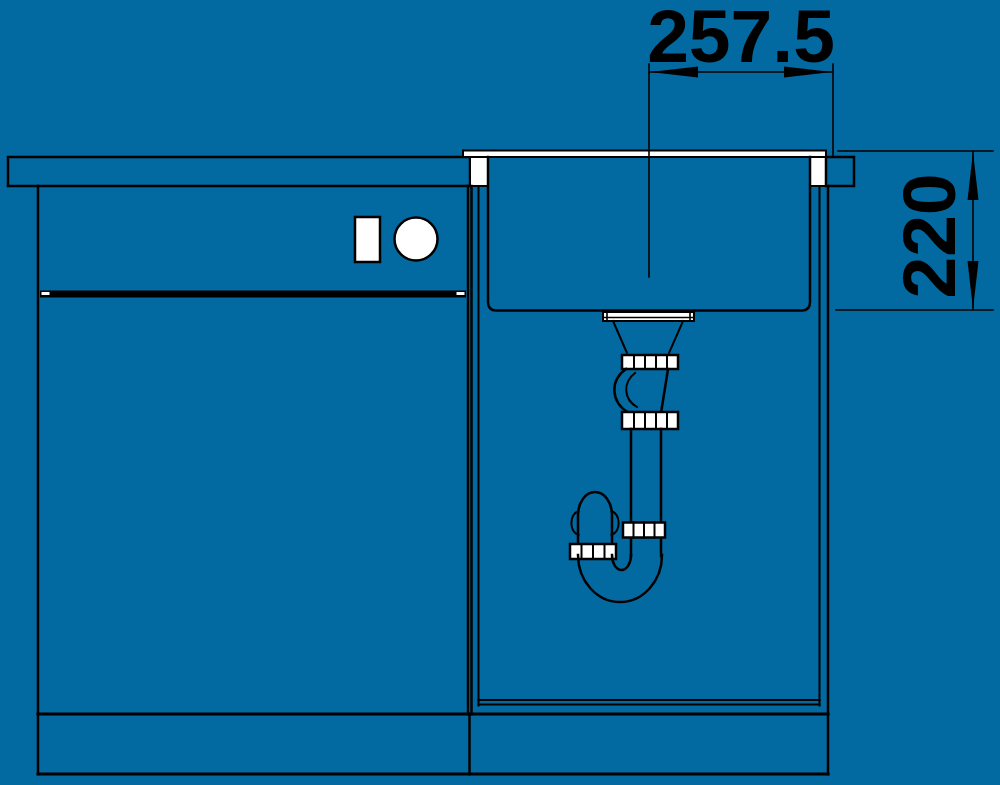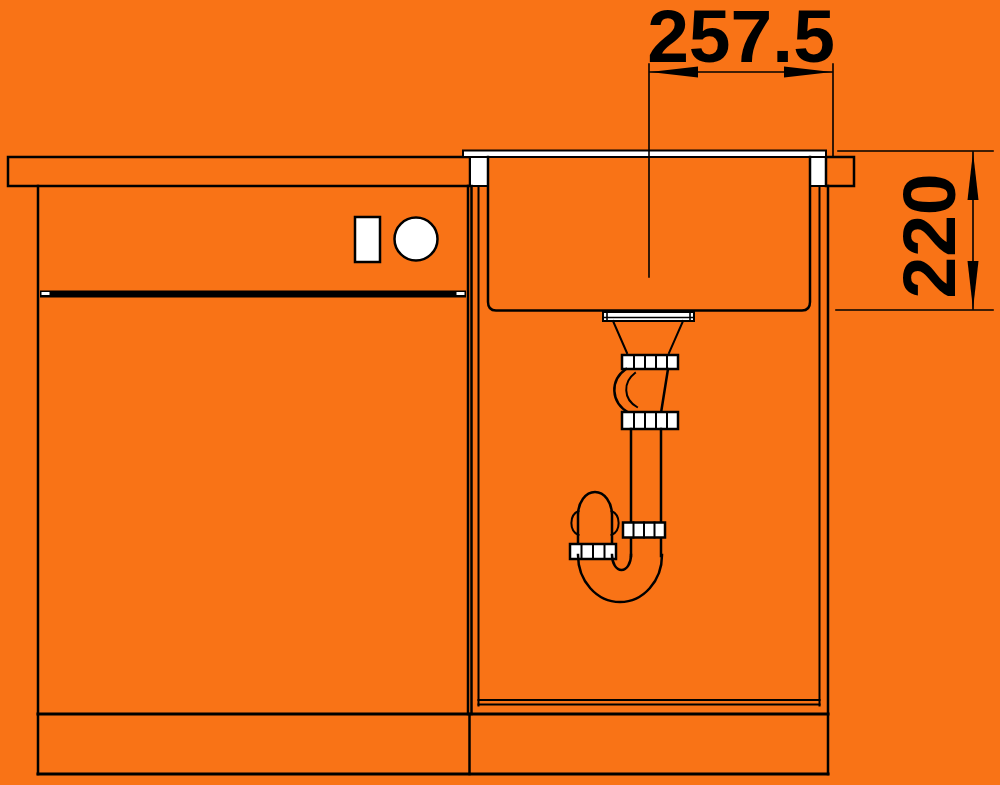--- a/index.html
+++ b/index.html
@@ -1,16 +1,16 @@
 <!DOCTYPE html>
 <html><head>
 <meta charset="utf-8">
 <style>
   html,body{margin:0;padding:0;background:#fff;}
-  .stage{position:relative;width:1000px;height:785px;background:#f97316;overflow:hidden;}
+  .stage{position:relative;width:1000px;height:785px;background:#0369a1;overflow:hidden;}
   svg{display:block;}
   .ln{stroke:#000;fill:none;stroke-width:2.5;stroke-linecap:square;}
   .ln-thin{stroke:#000;fill:none;stroke-width:1.6;stroke-linecap:square;}
   .ln-med{stroke:#000;fill:none;stroke-width:2;stroke-linecap:square;}
   .ln-thick{stroke:#000;fill:none;stroke-width:3;stroke-linecap:square;}
   .whitefill{fill:#fff;}
   .blackfill{fill:#000;}
   .dim-text{font-family:"Liberation Sans","DejaVu Sans",sans-serif;font-weight:bold;font-size:75px;fill:#000;}
 </style>
 </head>

